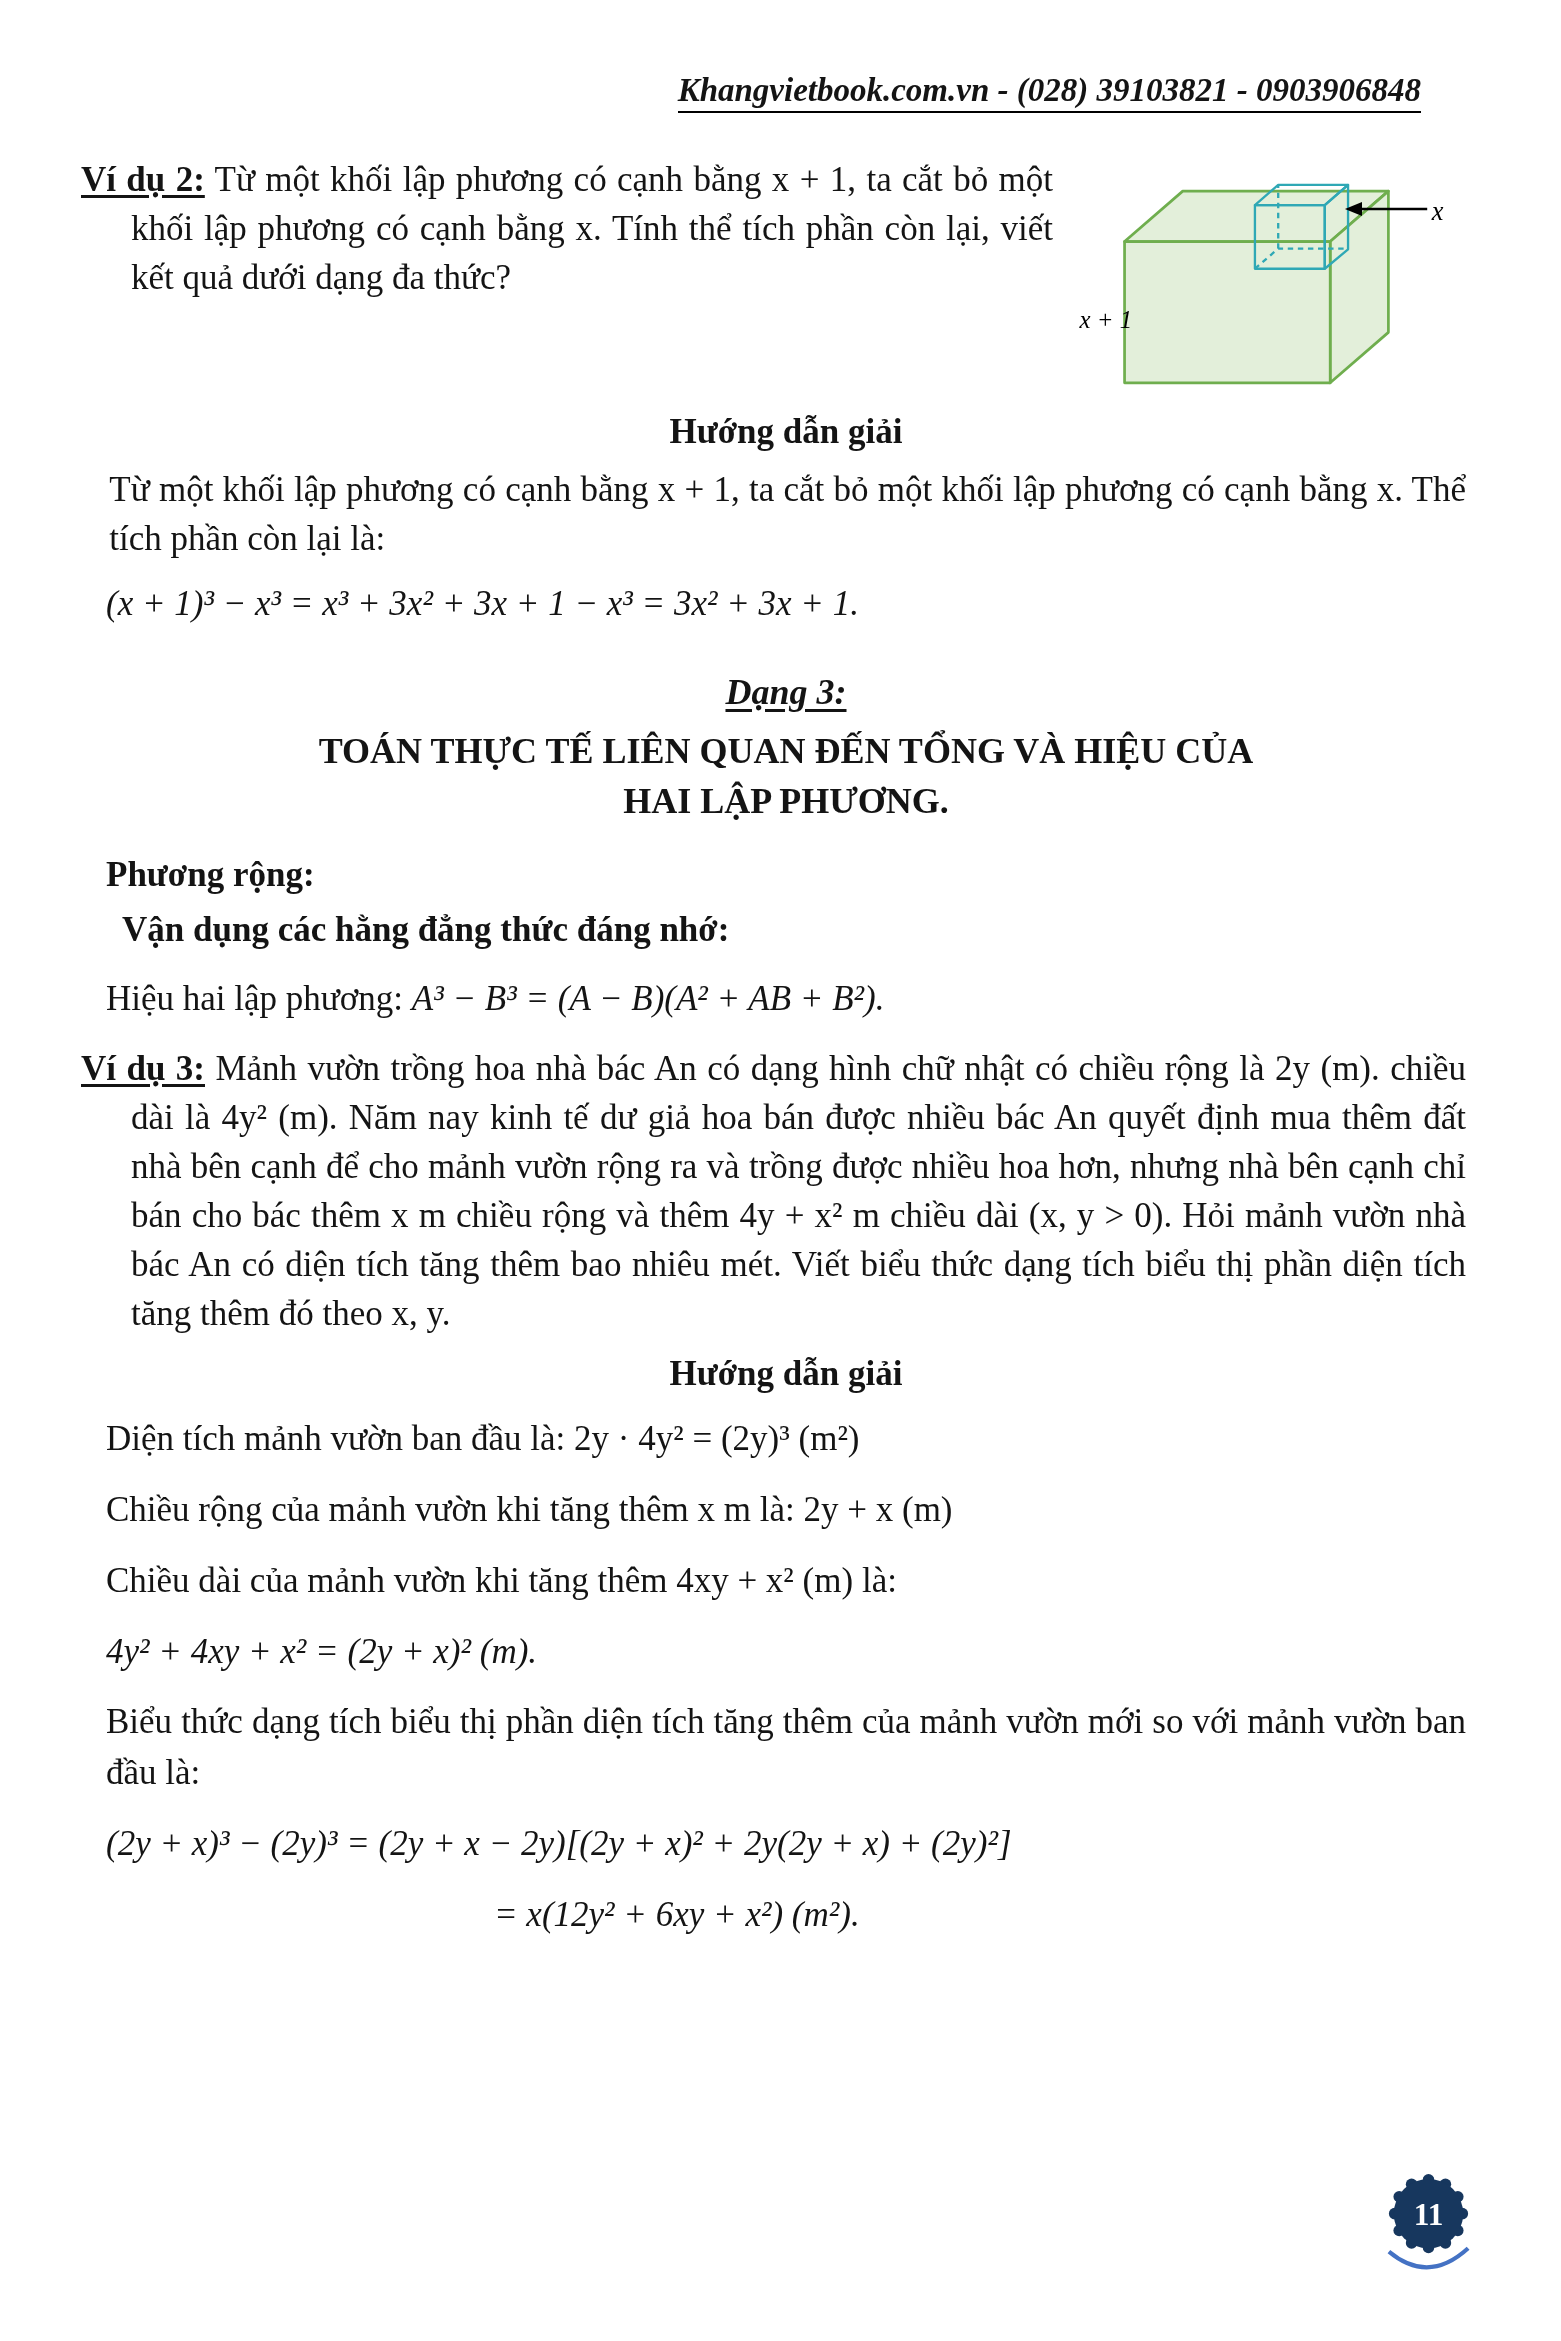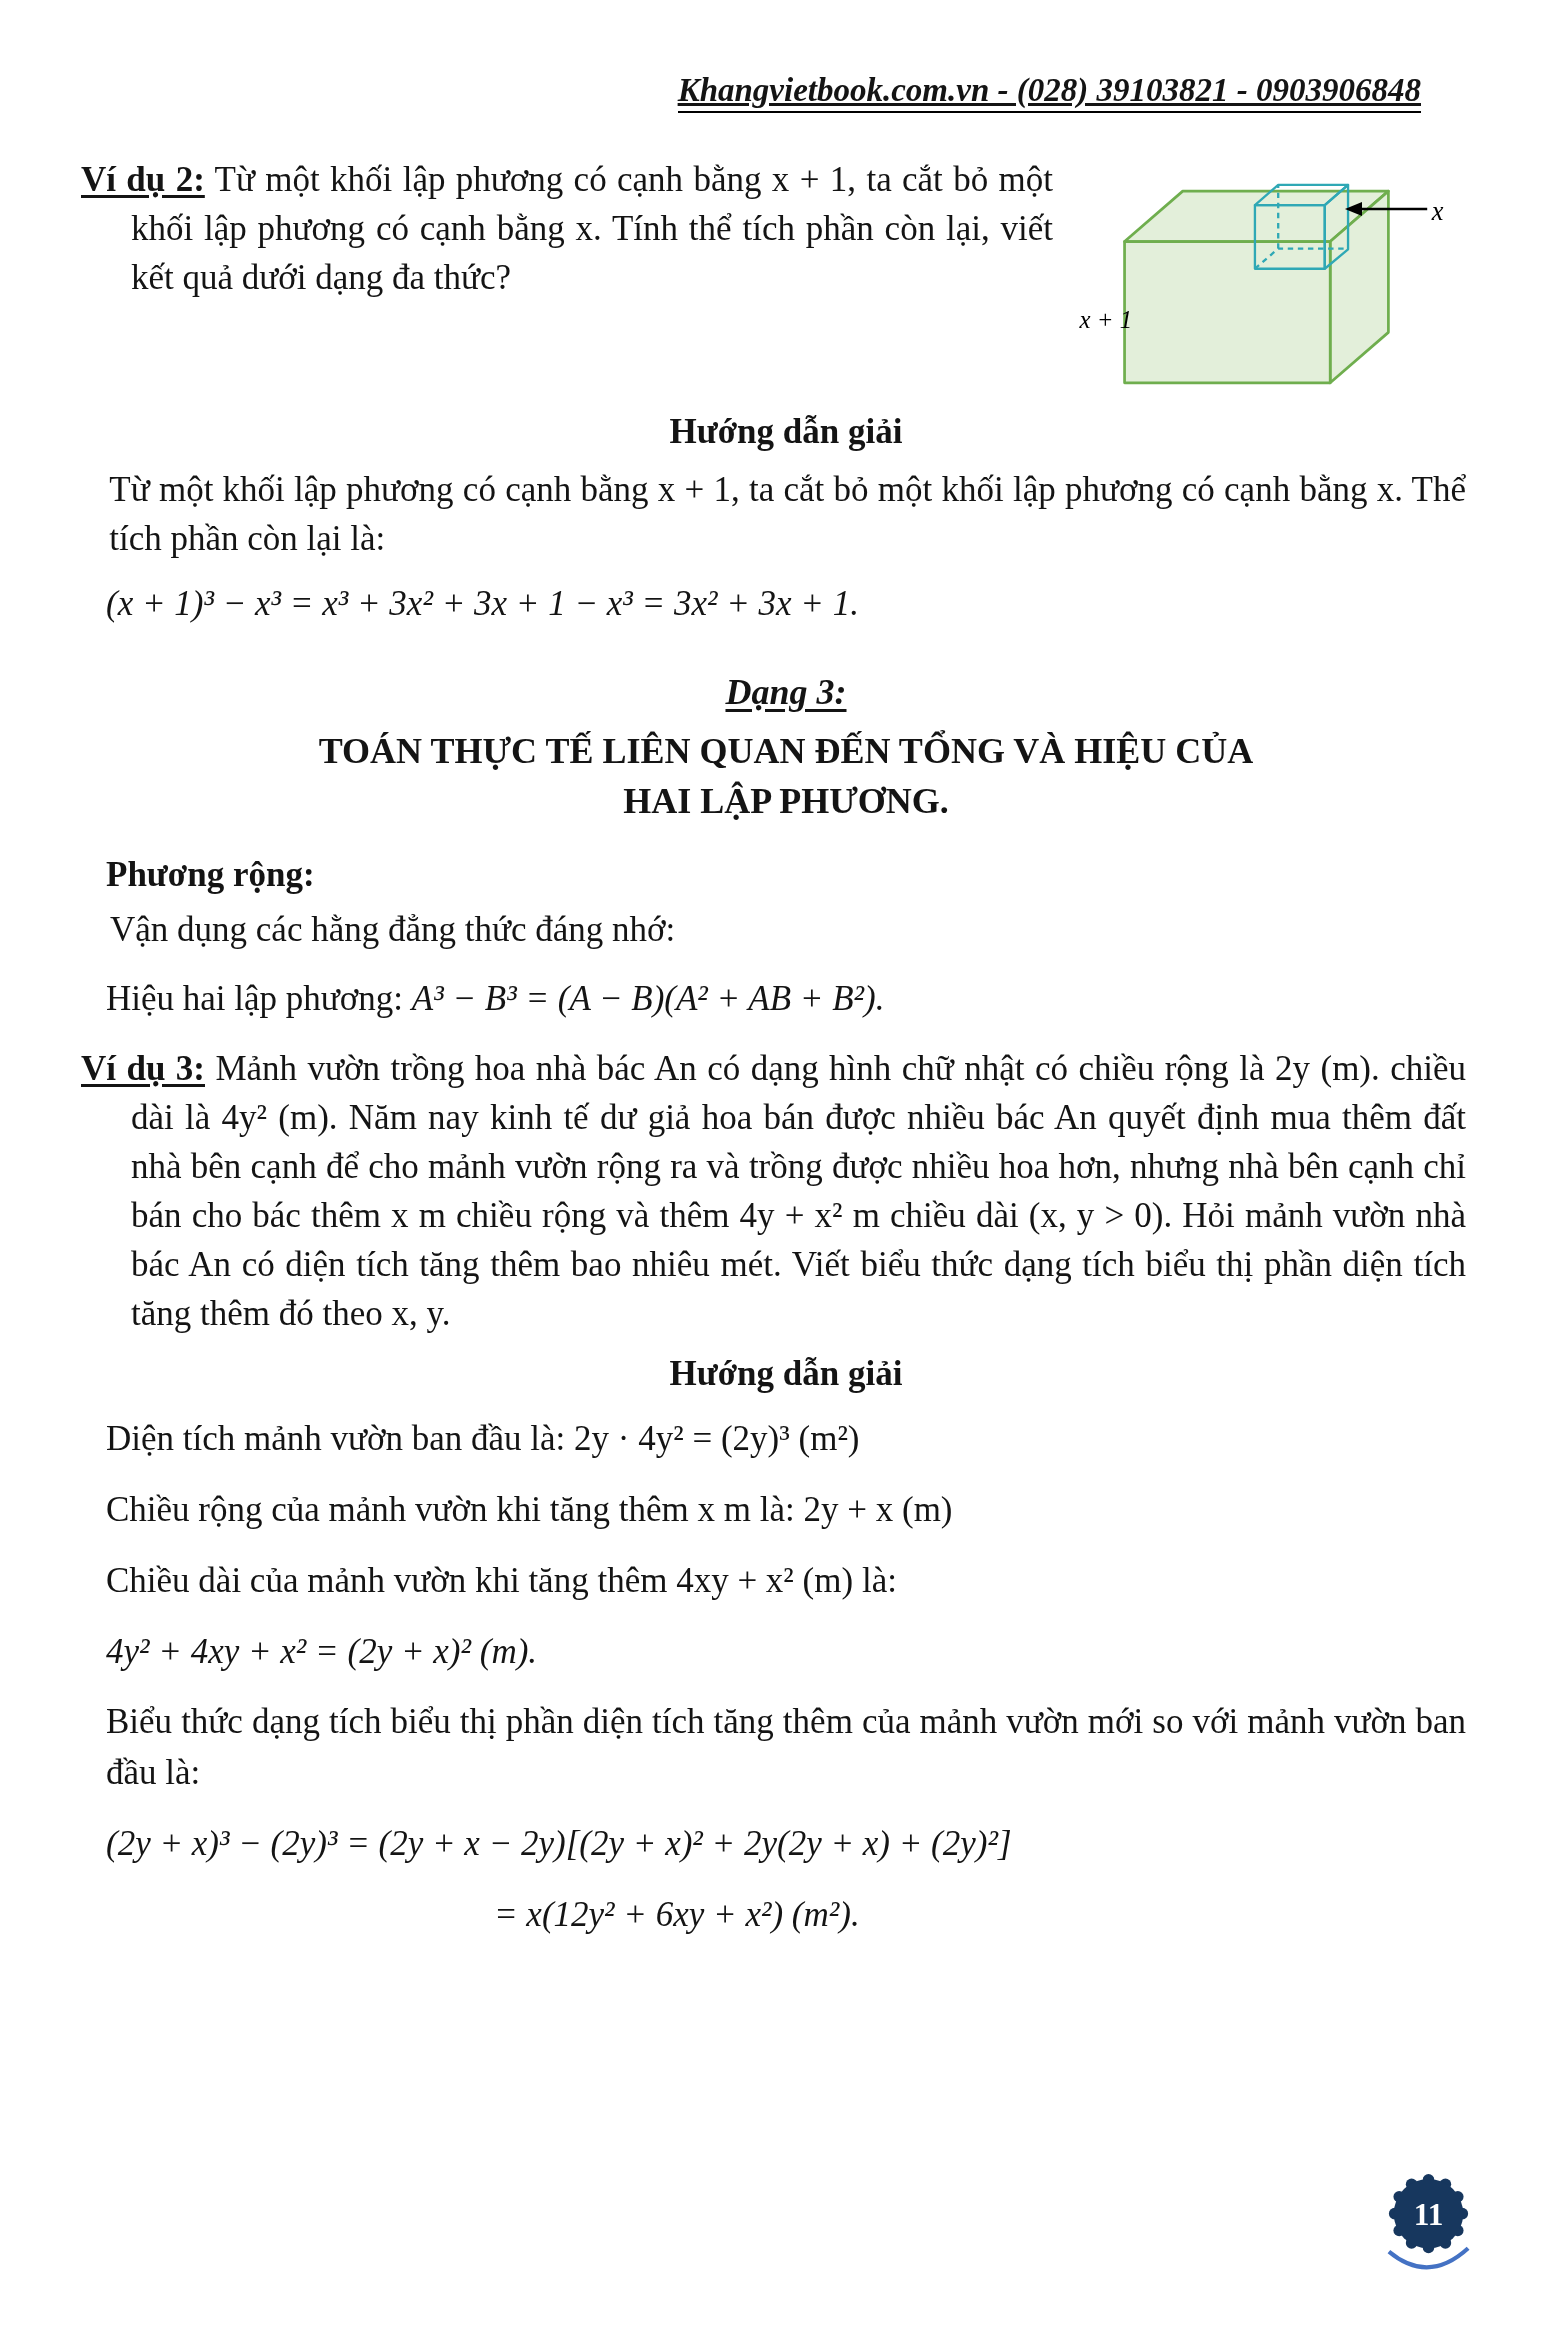--- a/index.html
+++ b/index.html
@@ -13,21 +13,20 @@
     position: relative;
     overflow: hidden;
   }
   .page {
     padding: 70px 95px 0 106px;
   }
   .header {
     text-align: right;
     padding-right: 45px;
     margin-bottom: 45px;
-    text-decoration: underline;
   }
   .header span {
     font-style: italic;
     font-weight: bold;
     font-size: 33px;
     border-bottom: 2.5px solid #000;
     padding-bottom: 2.5px;
   }
   .para {
     text-align: justify;
@@ -78,22 +77,23 @@
     font-weight: bold;
     font-size: 36px;
     line-height: 1.4;
     margin: 0;
   }
   .method-label {
     font-weight: bold;
     margin: 28px 0 6.6px;
   }
   .line {
-    margin: 10px 4px;
+    margin: 10px 16px;
     line-height: 1.45;
+    font-weight: bold;
   }
   .cube-line {
     margin: 18px 0;
     line-height: 1.5;
   }
   .math { font-style: italic; }
   .ex3 { margin-top: 15px; }
   .sline {
     margin: 20px 0;
     line-height: 1.45;

